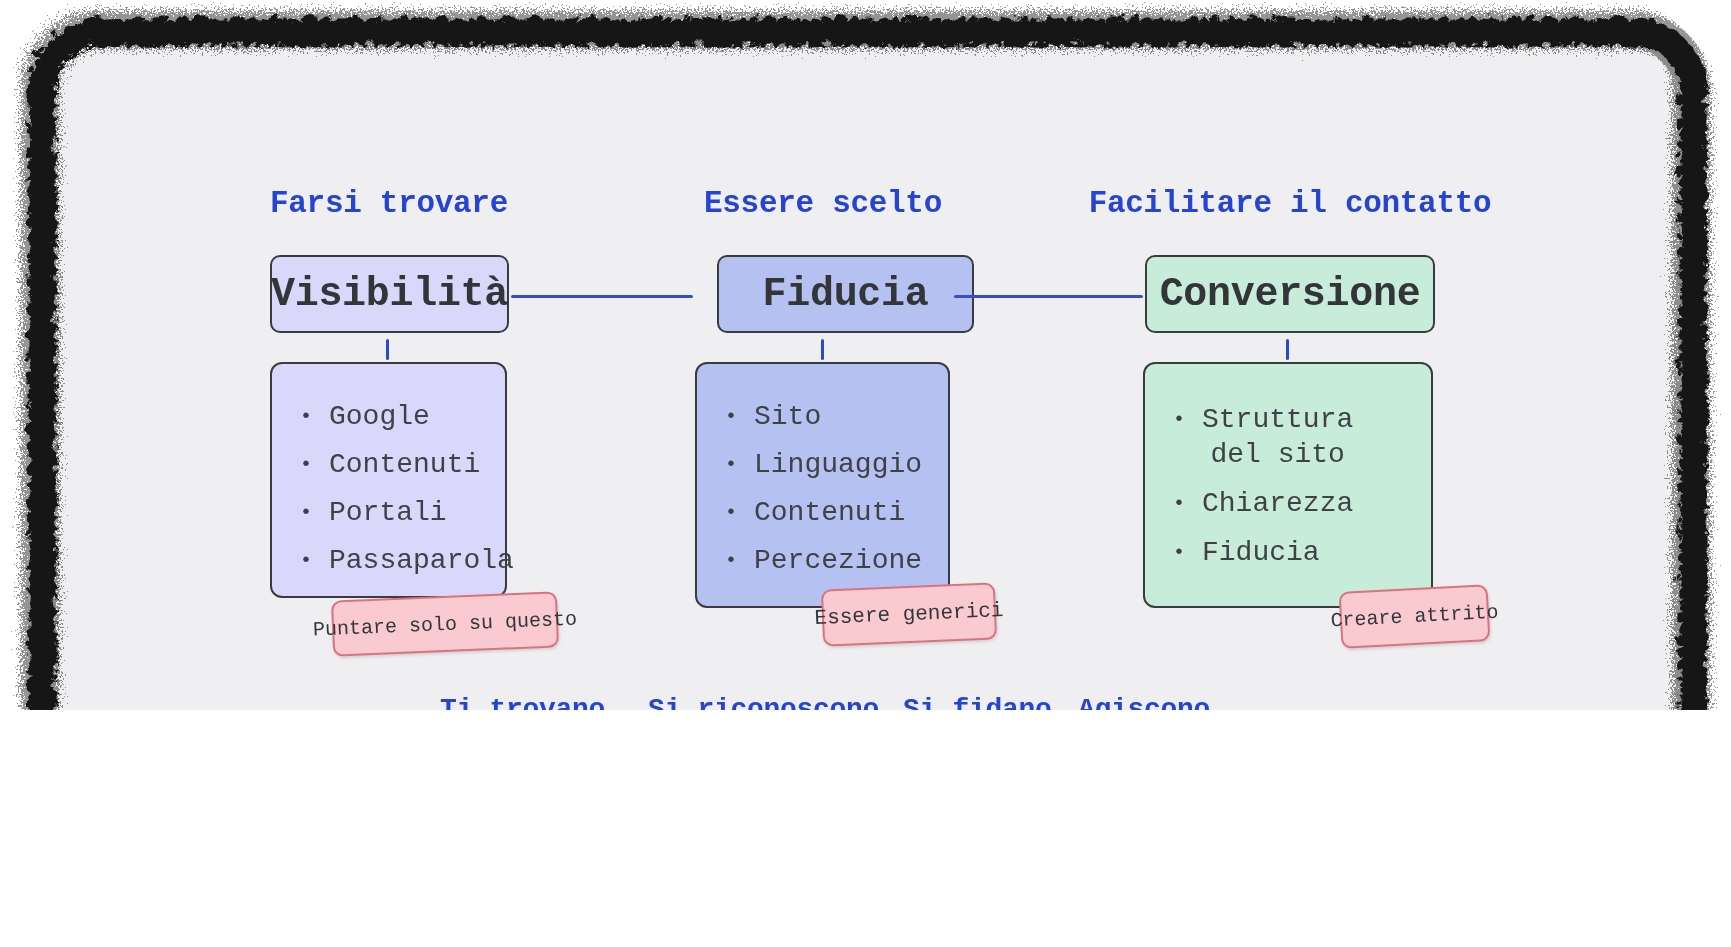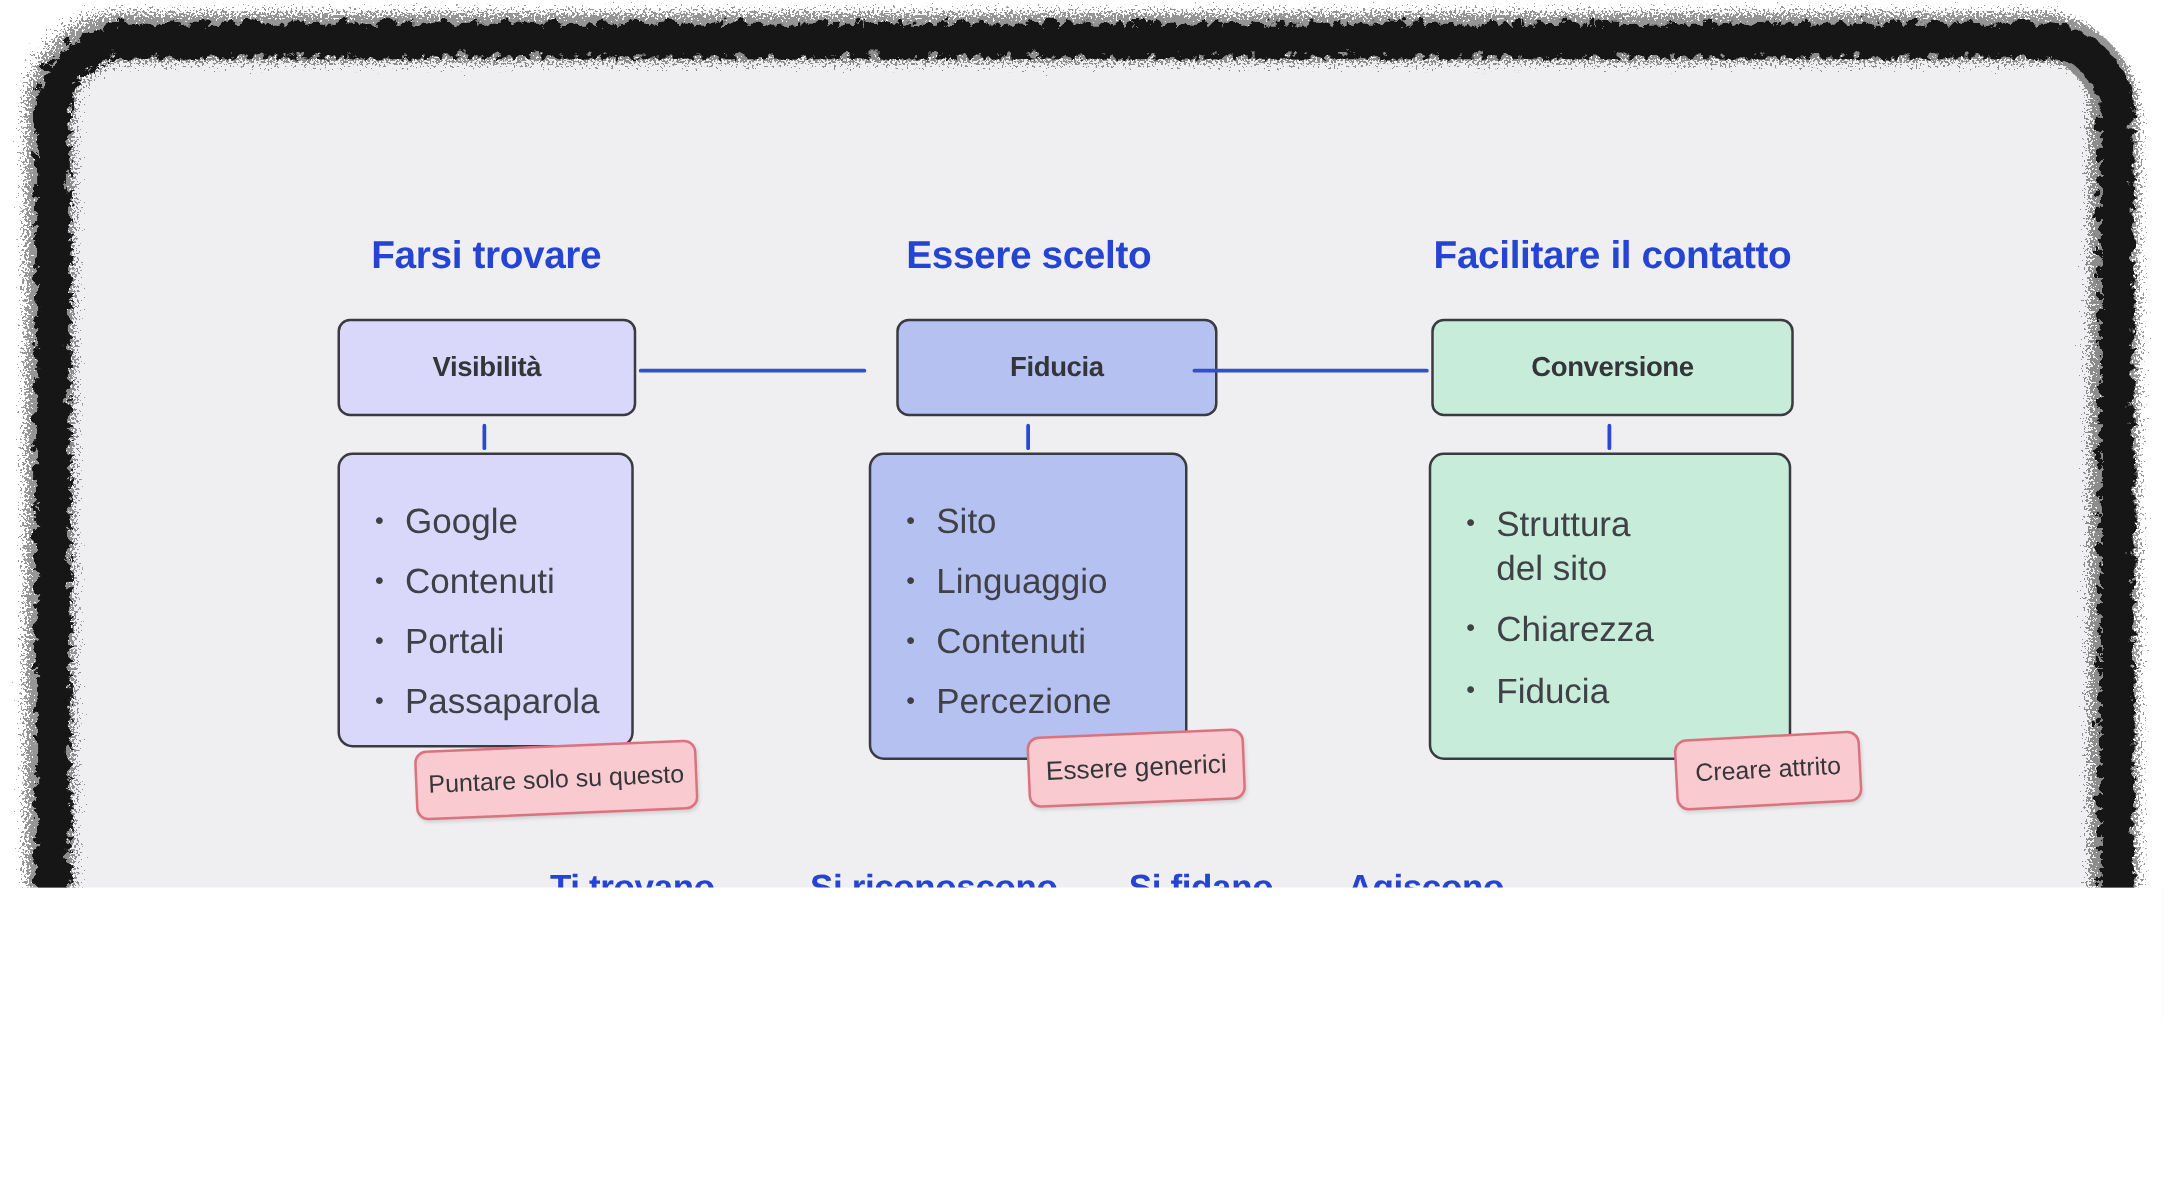--- a/index.html
+++ b/index.html
@@ -1,18 +1,18 @@
 <!DOCTYPE html>
 <html><head>
 <meta charset="utf-8">
 <style>
   html,body{margin:0;padding:0;background:#ffffff;}
   #stage{
     position:relative;width:1731px;height:710px;overflow:hidden;
-    font-family:Liberation Sans, sans-serif;
+    font-family:Liberation Mono, monospace;
   }
   
   #card{
     position:absolute;left:40px;top:30px;width:1651px;height:884px;
     background:#efeff1;border-radius:58px;
     box-shadow:inset 0 0 0 6px rgba(255,255,255,.6);
     z-index:0;
   }
   #frame-svg{position:absolute;left:0;top:0;z-index:1;pointer-events:none;}
   #content{position:absolute;left:0;top:0;width:100%;height:100%;z-index:2;}
@@ -25,21 +25,21 @@
   }
   .heading.h0{left:239px;width:300px;}
   .heading.h1{left:673px;width:300px;}
   .heading.h2{left:1088px;width:404px;}
 
   
   .stage-box{
     position:absolute;top:255px;height:78px;box-sizing:border-box;
     display:flex;align-items:center;justify-content:center;
     border:2px solid #3a3b40;border-radius:10px;
-    font-weight:bold;font-size:22px;letter-spacing:-.3px;color:#333538;
+    font-weight:bold;font-size:40px;letter-spacing:-.3px;color:#333538;
   }
   .stage-box.b0{left:270px;width:239px;}
   .stage-box.b1{left:717px;width:257px;}
   .stage-box.b2{left:1145px;width:290px;}
 
   
   .h-line{position:absolute;top:295px;height:3px;background:#3450c8;border-radius:2px;}
   .h-line.l0{left:511px;width:182px;}
   .h-line.l1{left:954px;width:189px;}
   .v-tick{position:absolute;top:339px;width:3px;height:21px;background:#2b49cf;border-radius:2px;}
@@ -57,21 +57,21 @@
   .list-box.lb1{left:695px;width:255px;height:246px;}
   .list-box.lb2{left:1143px;width:290px;height:246px;}
   .list-box ul{list-style:none;margin:0;padding:0;}
   .list-box li{
     display:flex;align-items:flex-start;gap:17px;
     font-size:28px;color:#3f4147;line-height:30px;margin-bottom:18px;
   }
   .list-box.lb2 li{line-height:35px;margin-bottom:14px;}
   .bullet{font-size:20px;line-height:30px;color:#3f4147;flex:0 0 auto;}
   .list-box.lb2 .bullet{line-height:35px;}
-  .item-label{white-space:pre-line;}
+  .item-label{white-space:pre-line;text-align:center;}
 
   
   .note{
     position:absolute;box-sizing:border-box;
     display:flex;align-items:center;justify-content:center;
     background:#f9cbd1;border:2px solid #db737f;border-radius:10px;
     color:#35363a;transform:rotate(-2.4deg);
     box-shadow:1px 2px 3px rgba(0,0,0,.12);
     white-space:nowrap;z-index:3;
   }

